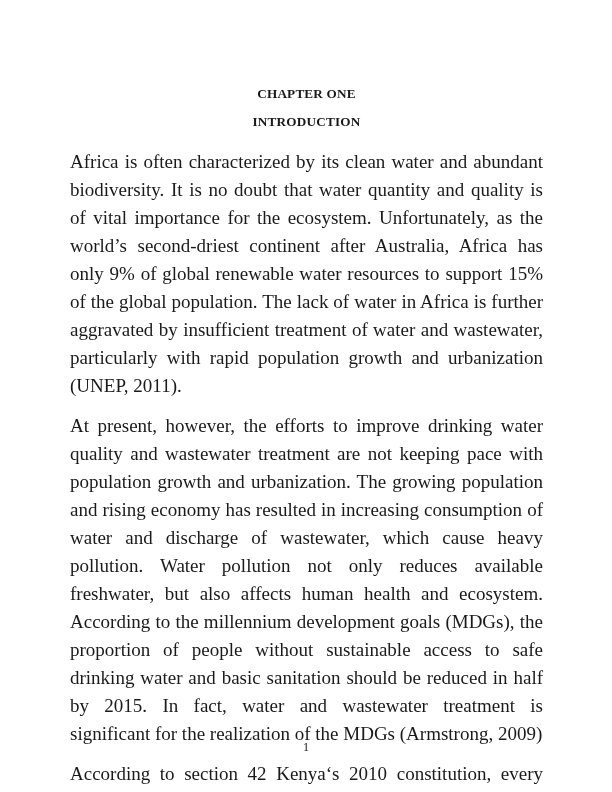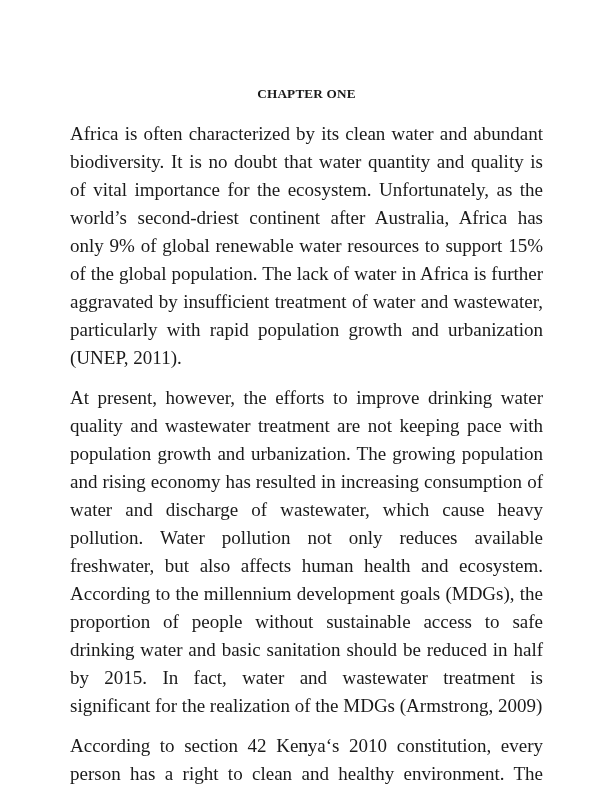--- a/index.html
+++ b/index.html
@@ -88,20 +88,21 @@
 </style>
 </head>
 <body>
 
 <div class="page">
 
   <div class="content">
 
     <h1 class="chapter-heading">CHAPTER ONE</h1>
 
+    <h2 class="section-heading-centered">INTRODUCTION</h2>
 
 
     <p class="body-paragraph">Africa is often characterized by its clean water and abundant biodiversity. It is no doubt that water quantity and quality is of vital importance for the ecosystem. Unfortunately, as the world’s second-driest continent after Australia, Africa has only 9% of global renewable water resources to support 15% of the global population. The lack of water in Africa is further aggravated by insufficient treatment of water and wastewater, particularly with rapid population growth and urbanization (UNEP, 2011).</p>
 
     <p class="body-paragraph">At present, however, the efforts to improve drinking water quality and wastewater treatment are not keeping pace with population growth and urbanization. The growing population and rising economy has resulted in increasing consumption of water and discharge of wastewater, which cause heavy pollution. Water pollution not only reduces available freshwater, but also affects human health and ecosystem. According to the millennium development goals (MDGs), the proportion of people without sustainable access to safe drinking water and basic sanitation should be reduced in half by 2015. In fact, water and wastewater treatment is significant for the realization of the MDGs (Armstrong, 2009)</p>
 
     <p class="body-paragraph continued">According to section 42 Kenya‘s 2010 constitution, every person has a right to clean and healthy environment. The government acknowledges that a healthy environment is crucial to delivering Vision 2030, which is Kenya‘s long-term development blueprint. However, one of the greatest challenges of the twenty first century is the incessant of supply of clean drinking water for the millions of the living things all over the world. Therefore there is need to provide the new</p>
 
   </div>
 

